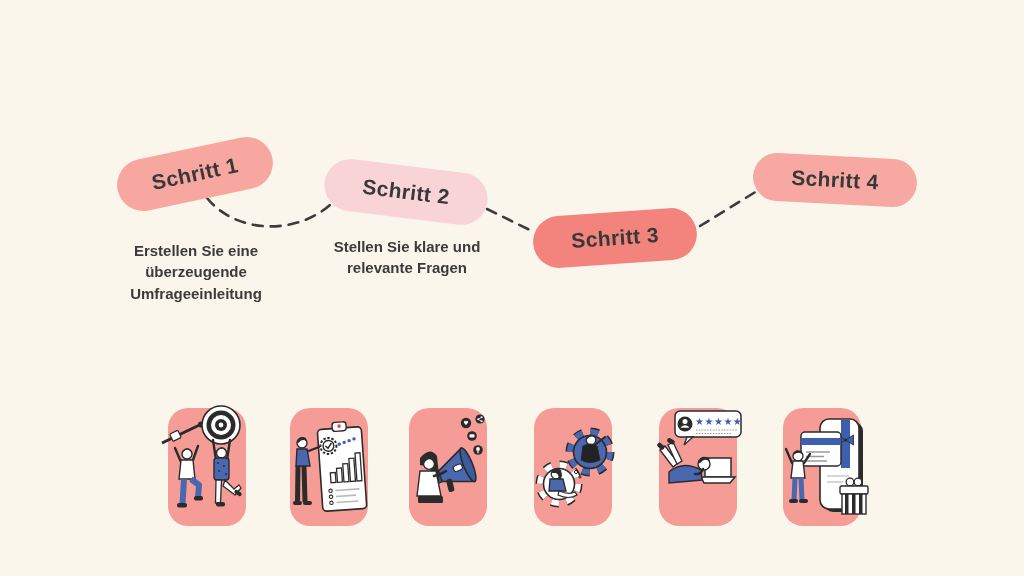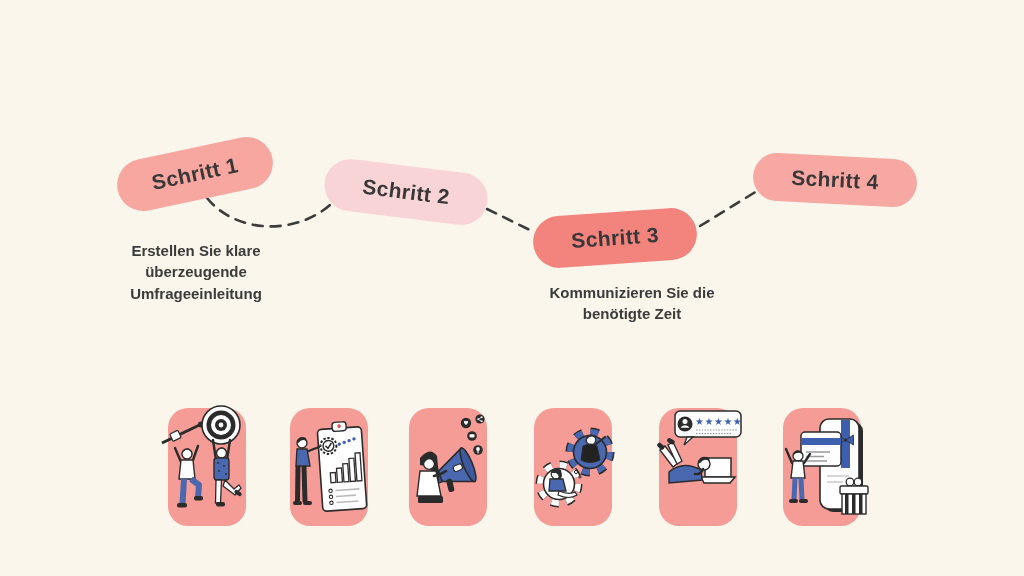--- a/index.html
+++ b/index.html
@@ -41,25 +41,25 @@
   <div class="pill pill2" style="background: rgb(249, 212, 215);">
     <span class="pill-label">Schritt 2</span>
   </div>
   <div class="pill pill3" style="background: rgb(243, 131, 125);">
     <span class="pill-label">Schritt 3</span>
   </div>
   <div class="pill pill4" style="background: rgb(248, 168, 162);">
     <span class="pill-label">Schritt 4</span>
   </div>
 
-  <div class="desc desc1">Erstellen Sie klare
+  <div class="desc desc1">Erstellen Sie eine
 überzeugende
 Umfrageeinleitung</div>
-  <div class="desc desc3">Kommunizieren Sie die
-benötigte Zeit</div>
+  <div class="desc desc2">Stellen Sie klare und
+relevante Fragen</div>
 
   <div class="card card1" style="background: rgb(245, 156, 150);">
     <svg viewBox="0 0 78 118">
       <g>
         <line x1="-6" y1="35" x2="44" y2="11" stroke="#2b2b2b" stroke-width="3"></line>
         <rect x="3" y="24" width="9" height="8" rx="1" fill="#fff" stroke="#2b2b2b" stroke-width="1.2" transform="rotate(-26 7 28)"></rect>
         <circle cx="33" cy="16.5" r="3" fill="#2b2b2b"></circle>
       </g>
       <g>
         <circle cx="53" cy="17" r="19" fill="#fff" stroke="#2b2b2b" stroke-width="1.6"></circle>

